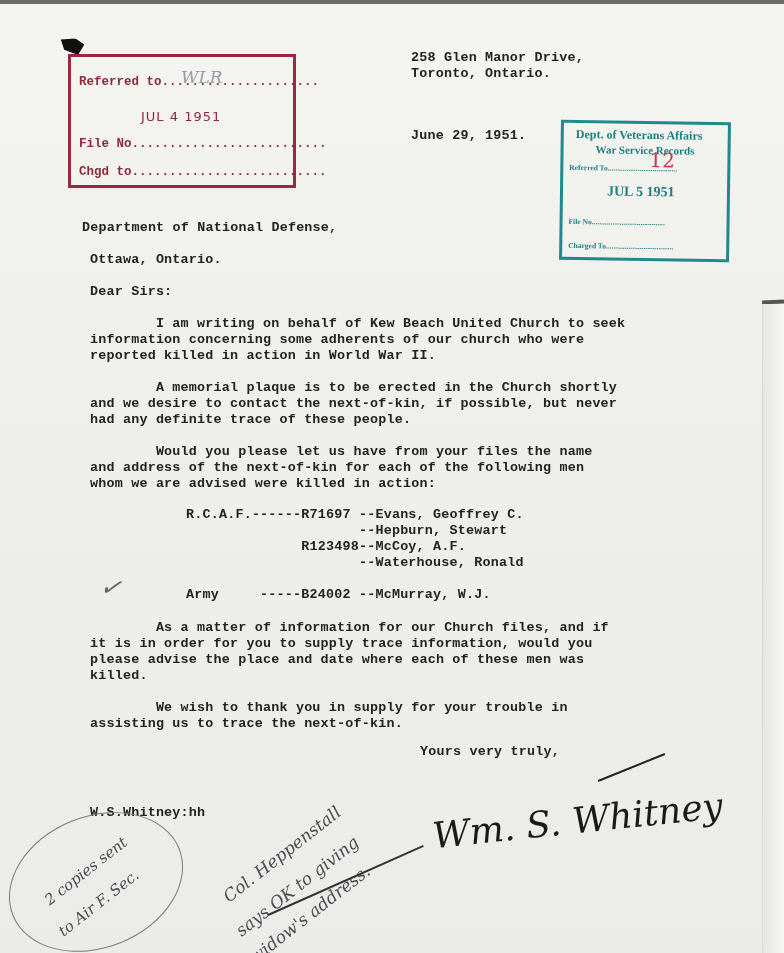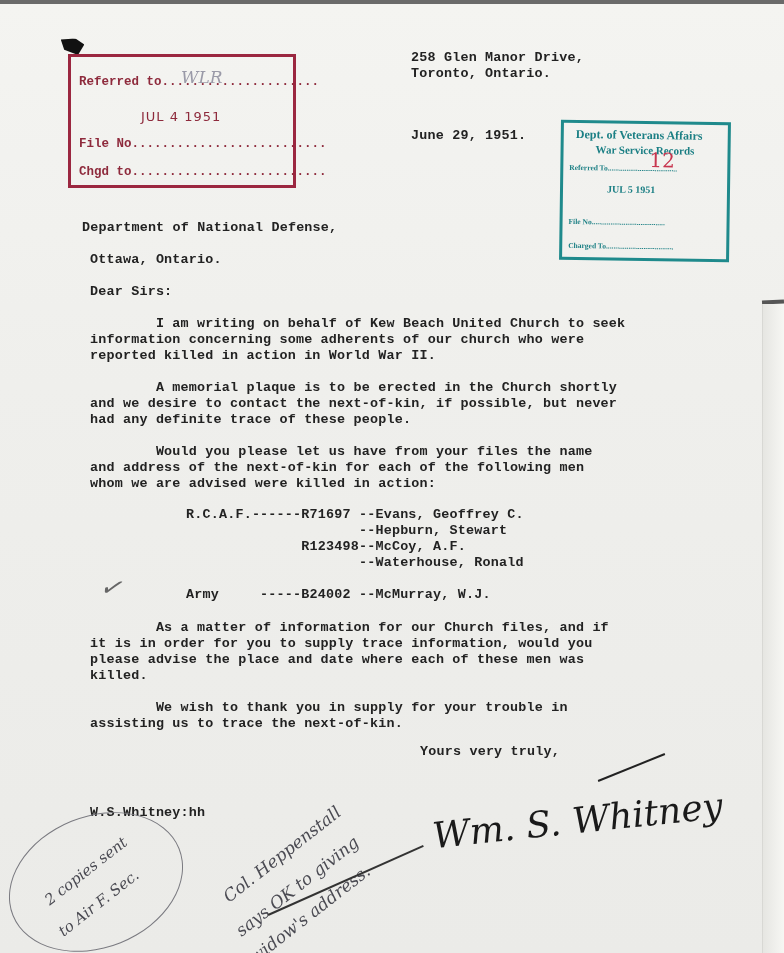--- a/index.html
+++ b/index.html
@@ -35,21 +35,21 @@
 
   
   .stamp-teal {
     position: absolute; left: 560px; top: 117px; width: 170px; height: 140px;
     border: 3px solid #1f8a8c; box-sizing: border-box; color: #1b7f84;
     font-family: "Liberation Serif", serif; transform: rotate(0.8deg);
   }
   .stamp-teal .h1 { position: absolute; left: 12px; top: 4px; font-size: 12px; font-weight: bold; white-space: nowrap; }
   .stamp-teal .h2 { position: absolute; left: 32px; top: 20px; font-size: 11px; font-weight: bold; white-space: nowrap; }
   .stamp-teal .small { position: absolute; left: 6px; font-size: 7.5px; font-weight: bold; white-space: nowrap; }
-  .stamp-teal .date { position: absolute; left: 44px; top: 60px; font-size: 10px; font-weight: bold; white-space: nowrap; }
+  .stamp-teal .date { position: absolute; left: 44px; top: 60px; font-size: 14px; font-weight: bold; white-space: nowrap; }
   .hand-red-12 { position: absolute; left: 86px; top: 24px; font-family: "DejaVu Serif", serif; font-size: 20px; color: #c8364f; }
 
   .hand { position: absolute; font-family: "DejaVu Serif", serif; font-style: italic; color: #4a4a52; white-space: nowrap; }
   .oval { position: absolute; left: 6px; top: 812px; width: 178px; height: 130px; border: 1.5px solid #7a7a80; border-radius: 50%; transform: rotate(-22deg); }
   .uline { position: absolute; left: 268px; top: 910px; width: 170px; height: 1.5px; background: #333; transform: rotate(-24deg); transform-origin: left; }
 </style>
 </head>
 <body>
 
 <div class="topbar"></div>

